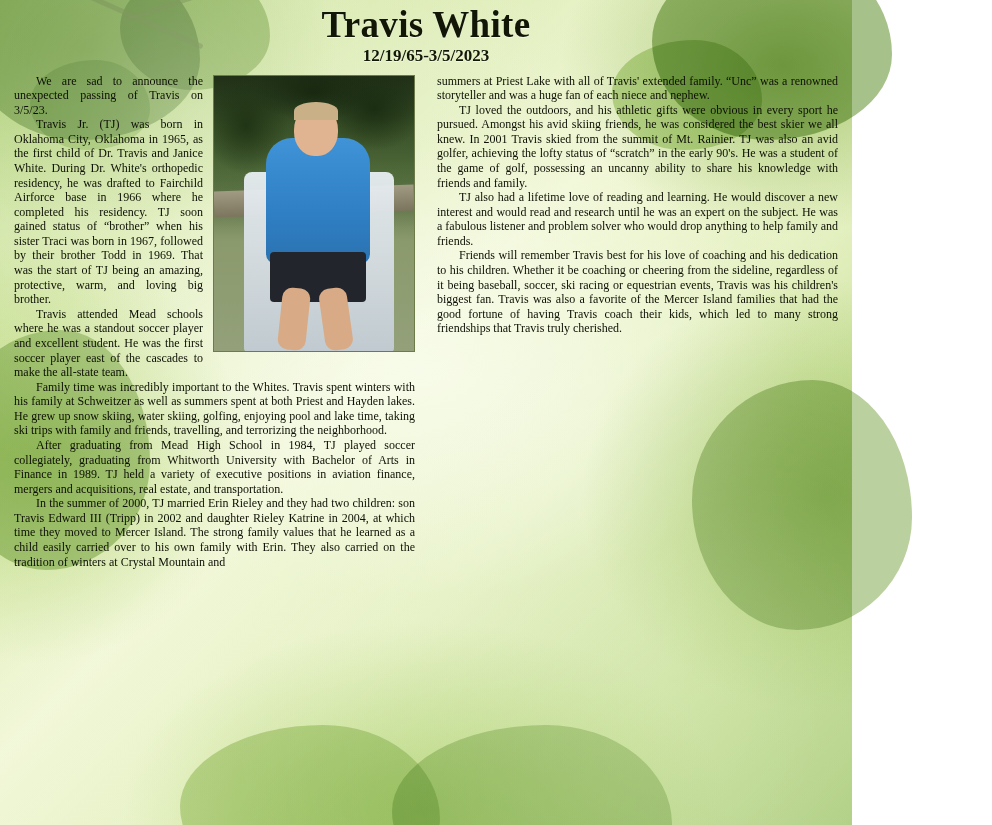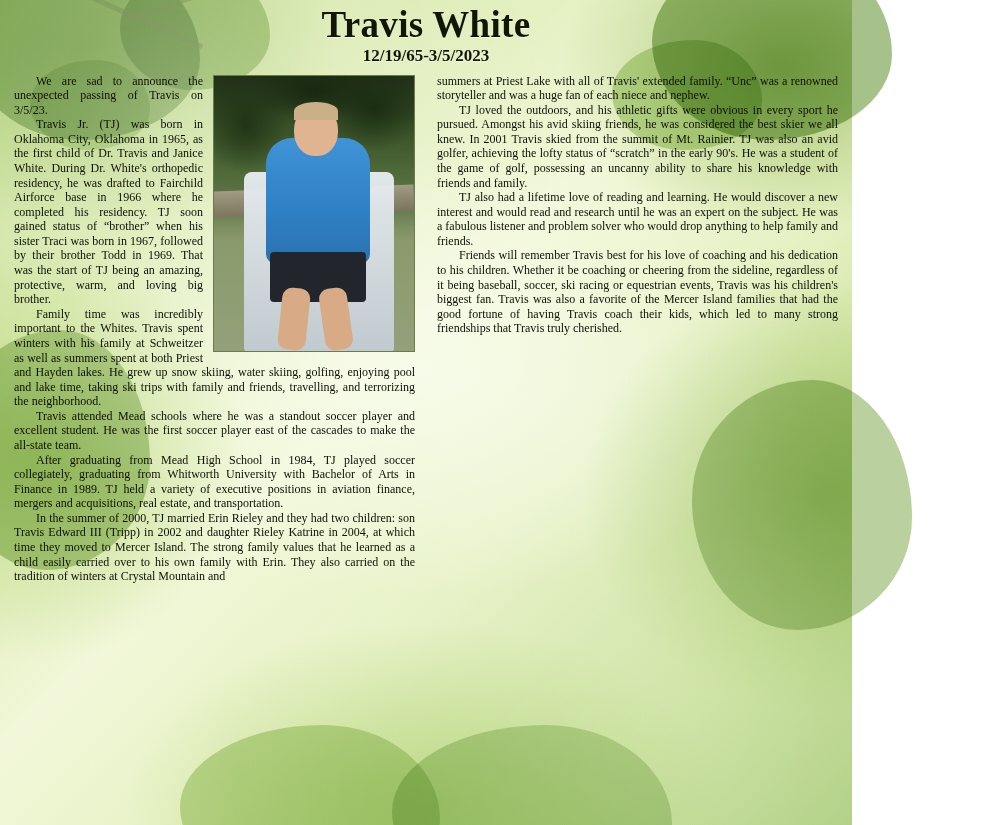--- a/index.html
+++ b/index.html
@@ -219,22 +219,22 @@
           <div class="chair"></div>
           <div class="body"></div>
           <div class="shorts"></div>
           <div class="leg-l"></div>
           <div class="leg-r"></div>
           <div class="head"></div>
           <div class="hair"></div>
         </div>
         <p>We are sad to announce the unexpected passing of Travis on 3/5/23.</p>
         <p>Travis Jr. (TJ) was born in Oklahoma City, Oklahoma in 1965, as the first child of Dr. Travis and Janice White. During Dr. White's orthopedic residency, he was drafted to Fairchild Airforce base in 1966 where he completed his residency. TJ soon gained status of “brother” when his sister Traci was born in 1967, followed by their brother Todd in 1969. That was the start of TJ being an amazing, protective, warm, and loving big brother.</p>
+        <p>Travis attended Mead schools where he was a standout soccer player and excellent student. He was the first soccer player east of the cascades to make the all-state team.</p>
         <p>Family time was incredibly important to the Whites. Travis spent winters with his family at Schweitzer as well as summers spent at both Priest and Hayden lakes. He grew up snow skiing, water skiing, golfing, enjoying pool and lake time, taking ski trips with family and friends, travelling, and terrorizing the neighborhood.</p>
-        <p>Travis attended Mead schools where he was a standout soccer player and excellent student. He was the first soccer player east of the cascades to make the all-state team.</p>
         <p>After graduating from Mead High School in 1984, TJ played soccer collegiately, graduating from Whitworth University with Bachelor of Arts in Finance in 1989. TJ held a variety of executive positions in aviation finance, mergers and acquisitions, real estate, and transportation.</p>
         <p>In the summer of 2000, TJ married Erin Rieley and they had two children: son Travis Edward III (Tripp) in 2002 and daughter Rieley Katrine in 2004, at which time they moved to Mercer Island. The strong family values that he learned as a child easily carried over to his own family with Erin. They also carried on the tradition of winters at Crystal Mountain and</p>
       </div>
 
       <div class="col">
         <p class="noindent">summers at Priest Lake with all of Travis' extended family. “Unc” was a renowned storyteller and was a huge fan of each niece and nephew.</p>
         <p>TJ loved the outdoors, and his athletic gifts were obvious in every sport he pursued. Amongst his avid skiing friends, he was considered the best skier we all knew. In 2001 Travis skied from the summit of Mt. Rainier. TJ was also an avid golfer, achieving the lofty status of “scratch” in the early 90's. He was a student of the game of golf, possessing an uncanny ability to share his knowledge with friends and family.</p>
         <p>TJ also had a lifetime love of reading and learning. He would discover a new interest and would read and research until he was an expert on the subject. He was a fabulous listener and problem solver who would drop anything to help family and friends.</p>
         <p>Friends will remember Travis best for his love of coaching and his dedication to his children. Whether it be coaching or cheering from the sideline, regardless of it being baseball, soccer, ski racing or equestrian events, Travis was his children's biggest fan. Travis was also a favorite of the Mercer Island families that had the good fortune of having Travis coach their kids, which led to many strong friendships that Travis truly cherished.</p>
       </div>

